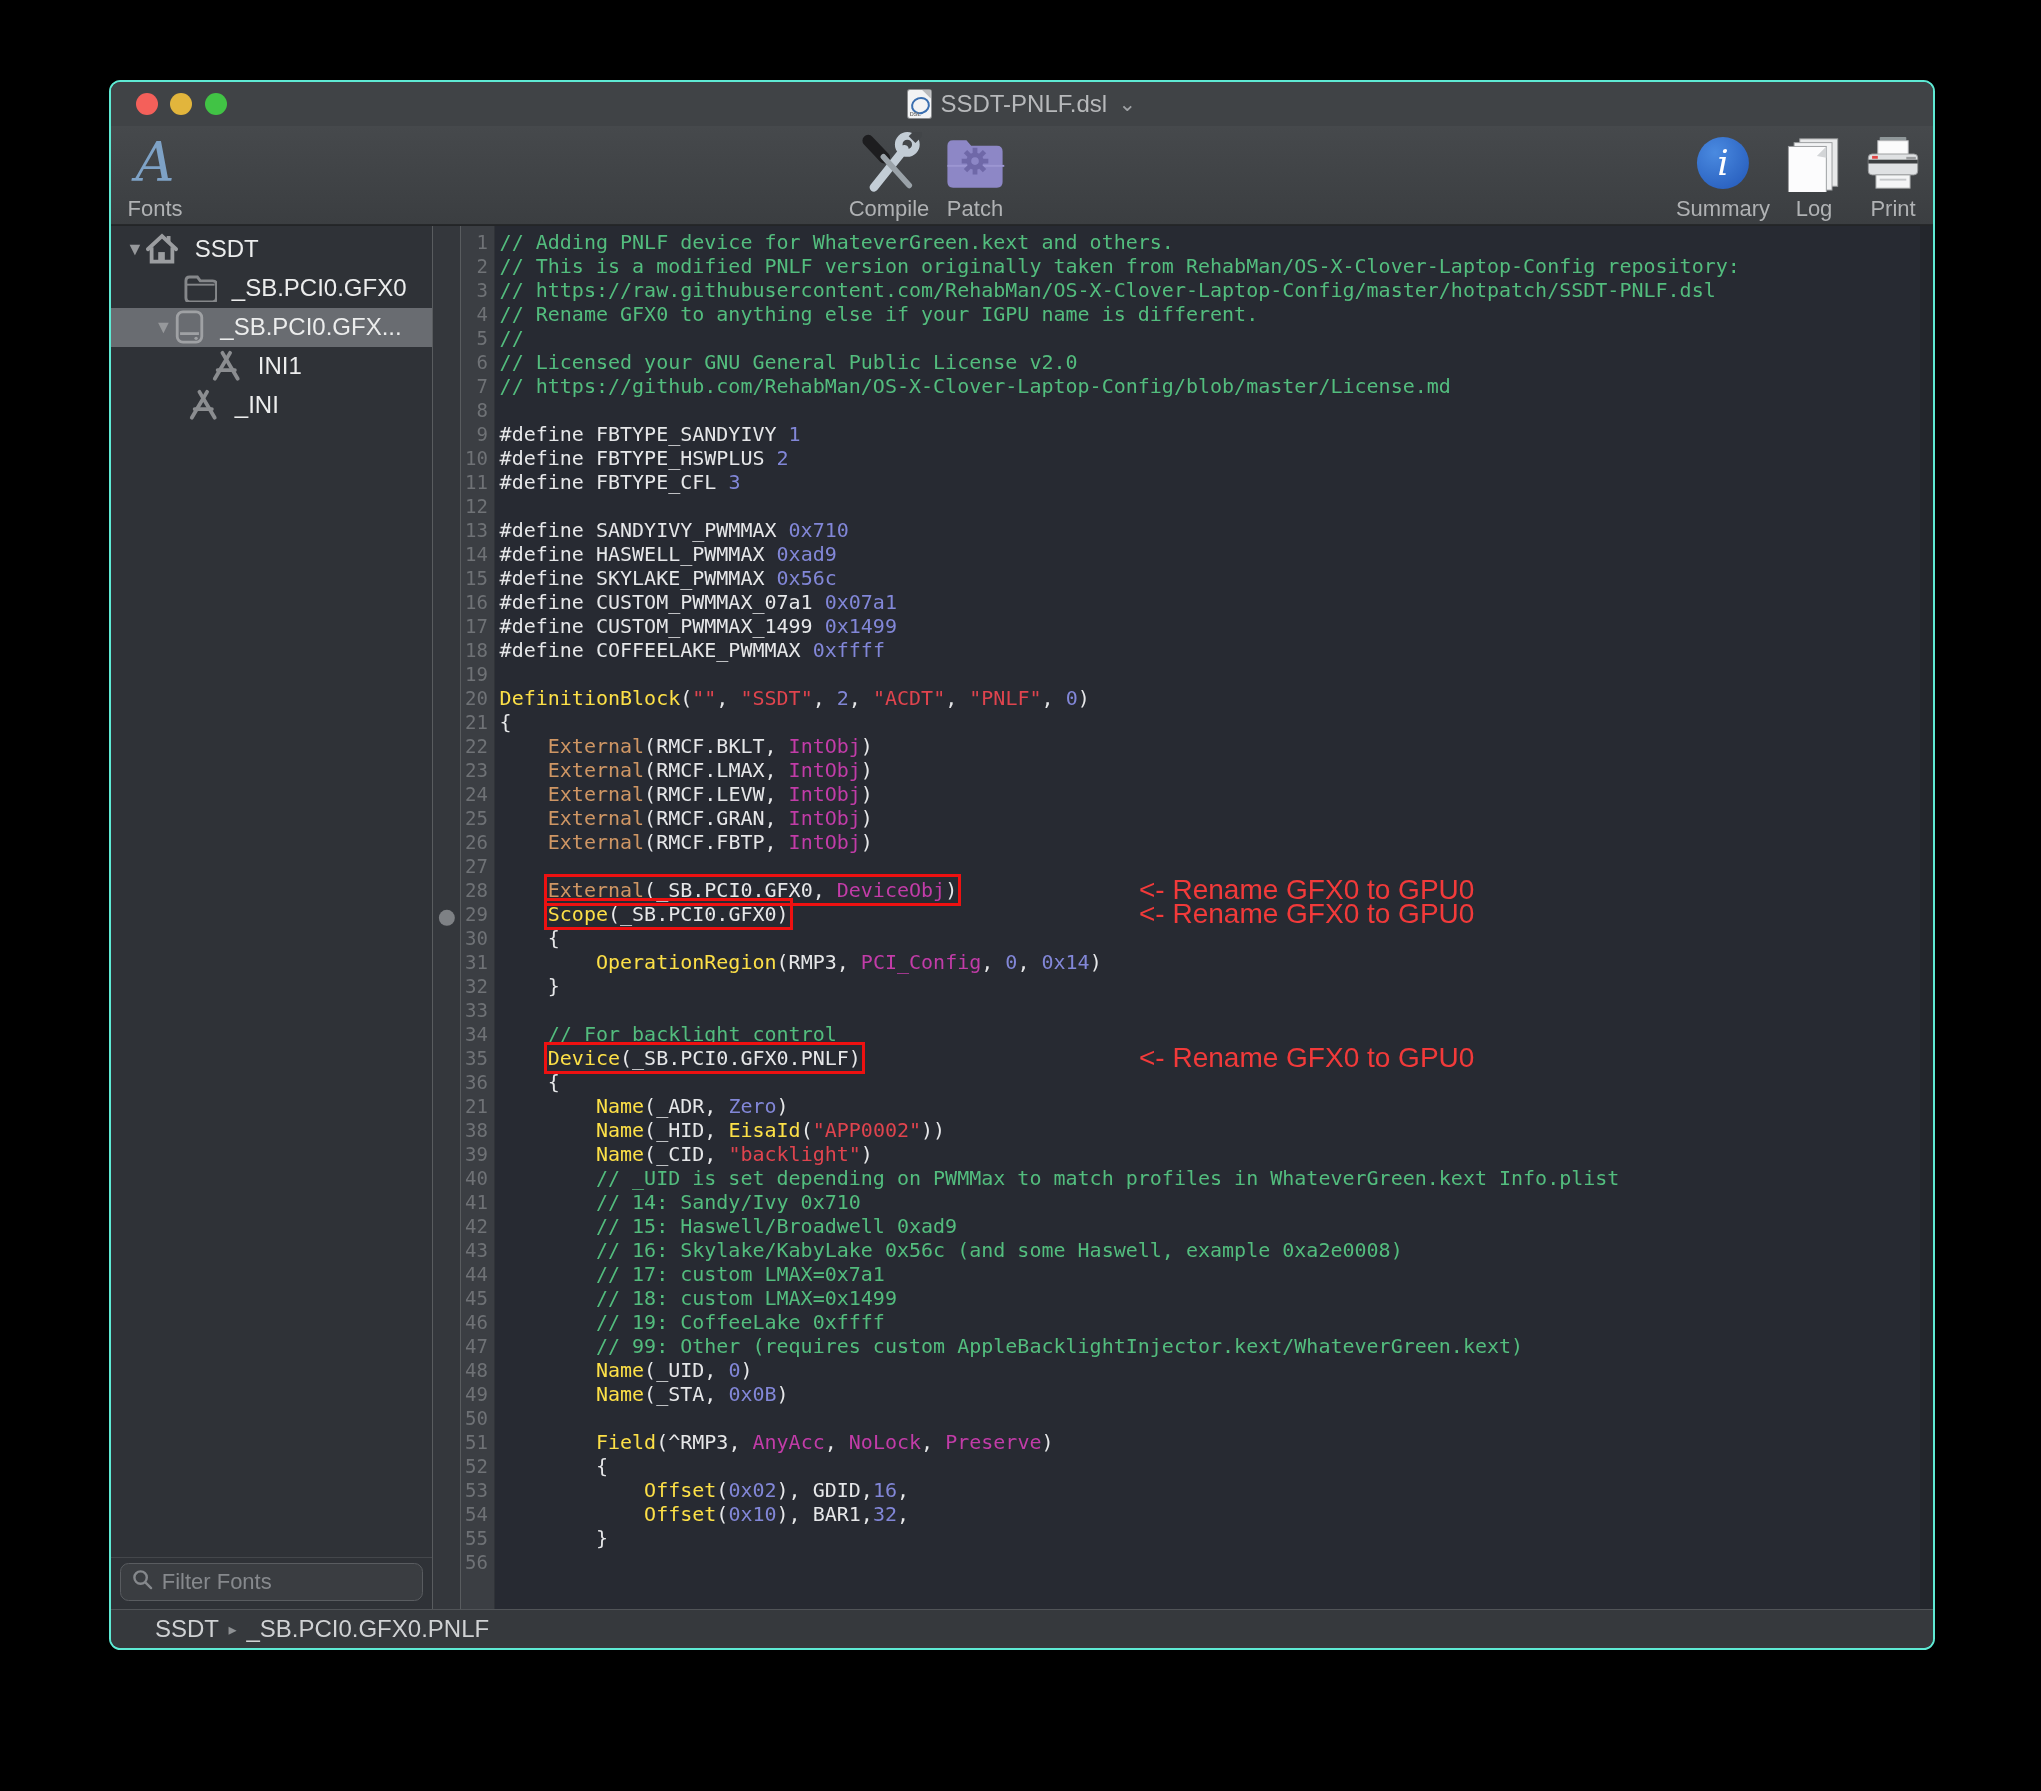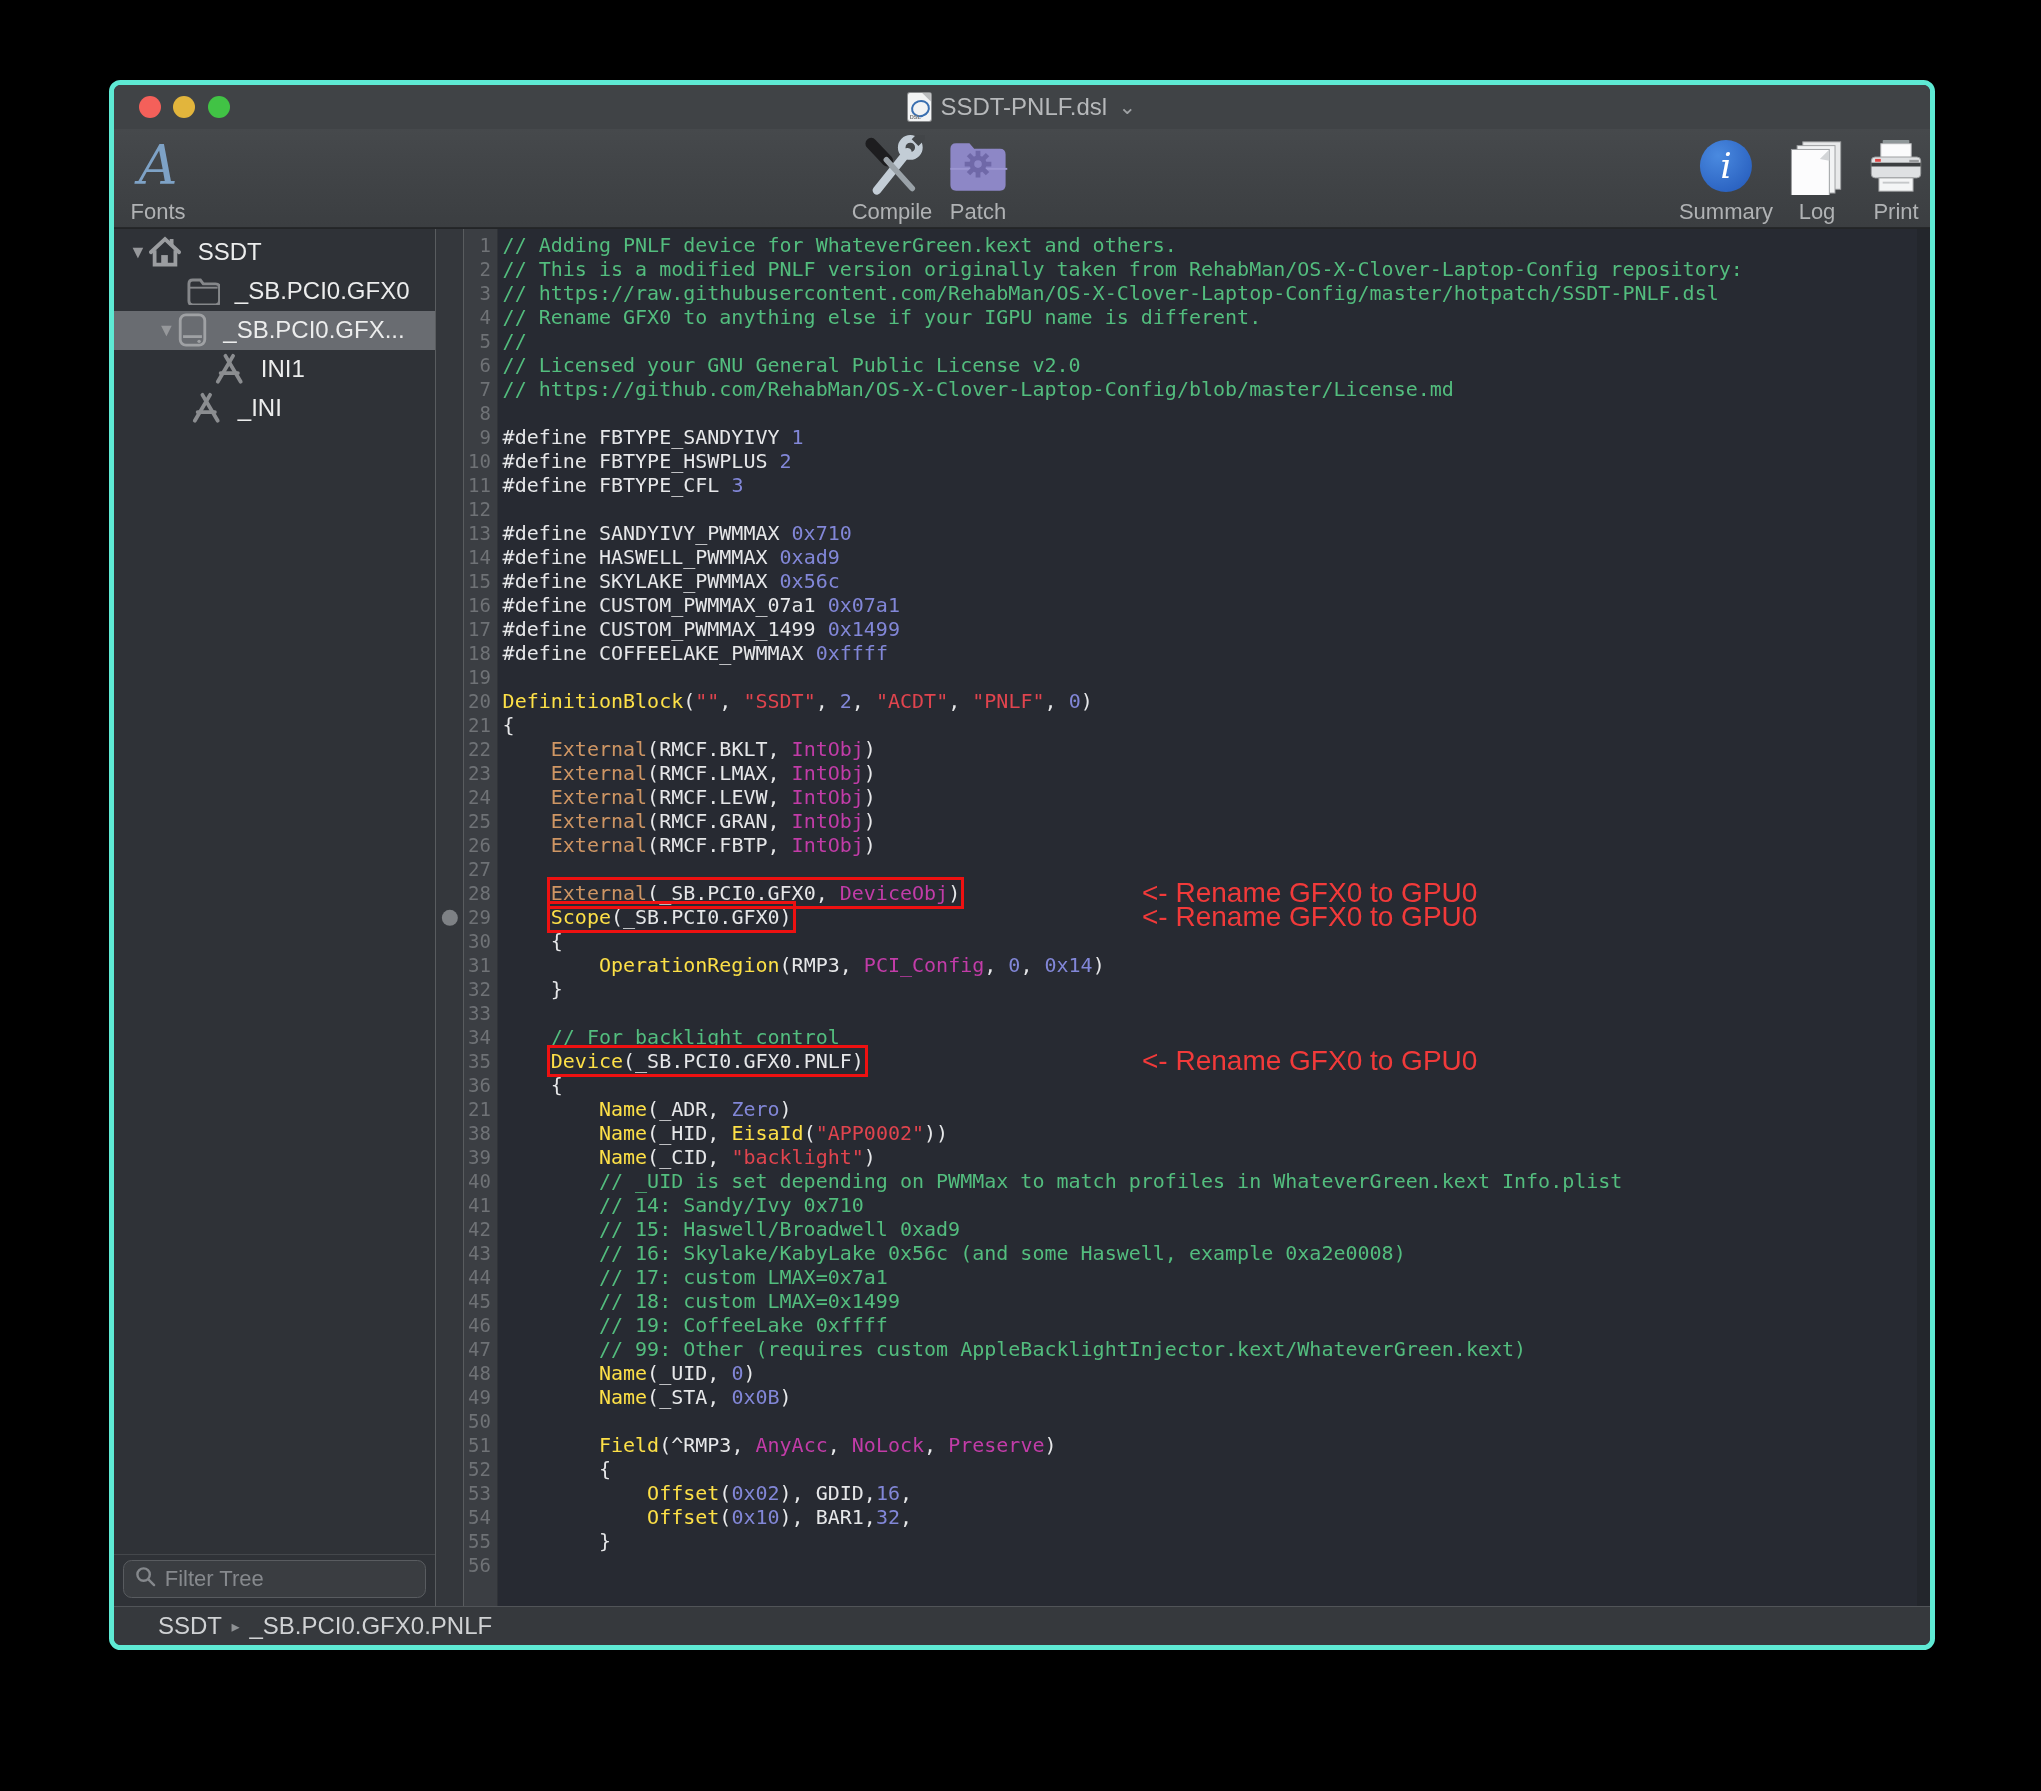--- a/index.html
+++ b/index.html
@@ -1,17 +1,17 @@
 <!DOCTYPE html>
 <html><head>
 <meta charset="utf-8">
 <style>
   html,body{margin:0;padding:0;}
   body{width:2042px;height:1791px;background:#000;font-family:"Liberation Sans",sans-serif;position:relative;overflow:hidden;}
-  .window{position:absolute;left:109px;top:80px;width:1826px;height:1570px;background:#272a32;border-radius:11.5px;border:5px solid #5eead4;box-sizing:border-box;display:flex;flex-direction:column;overflow:hidden;}
+  .window{position:absolute;left:109px;top:80px;width:1826px;height:1570px;background:#272a32;border-radius:11.5px;border:2px solid #5eead4;box-sizing:border-box;display:flex;flex-direction:column;overflow:hidden;}
   
   .titlebar{height:44px;background:#404346;position:relative;display:flex;align-items:center;justify-content:center;flex:none;}
   .lights{position:absolute;left:25px;top:0;height:100%;display:flex;align-items:center;gap:12.4px;}
   .light{width:22px;height:22px;border-radius:50%;}
   .title-group{display:flex;align-items:center;gap:9.6px;color:#b7b9bb;font-size:24px;}
   .docicon{width:23px;height:28px;background:#f2f3f4;border-radius:1.9px;position:relative;box-shadow:0 0 0 1px #8a8c8e;}
   .docicon .fold{position:absolute;right:0;top:0;width:8.6px;height:8.6px;background:#b9bbbd;clip-path:polygon(0 0,100% 100%,100% 0);}
   .docicon .swirl{position:absolute;left:2.9px;top:6.7px;width:15.3px;height:13.4px;border:2.9px solid #3a6fb0;border-radius:50%;transform:rotate(-18deg);}
   .docicon .dsl{position:absolute;left:1.9px;bottom:1px;font-size:5.7px;color:#777;font-weight:bold;}
   .chev{color:#9fa2a5;font-size:21px;margin-left:1.9px;}
@@ -207,21 +207,21 @@
         </div>
       </div>
       <div class="filterwrap">
         <div class="filterbox">
           <span>
             <svg width="21" height="21" viewBox="0 0 22 22">
               <circle cx="9" cy="9" r="6.5" fill="none" stroke="#85888c" stroke-width="2.5"></circle>
               <line x1="14" y1="14" x2="20" y2="20" stroke="#85888c" stroke-width="2.5" stroke-linecap="round"></line>
             </svg>
           </span>
-          <span>Filter Tree</span>
+          <span>Filter Fonts</span>
         </div>
       </div>
     </div>
 
     <div class="divider">
       <div class="divdot"></div>
     </div>
 
     <div class="editor">
       <div class="gutterbg"></div>

